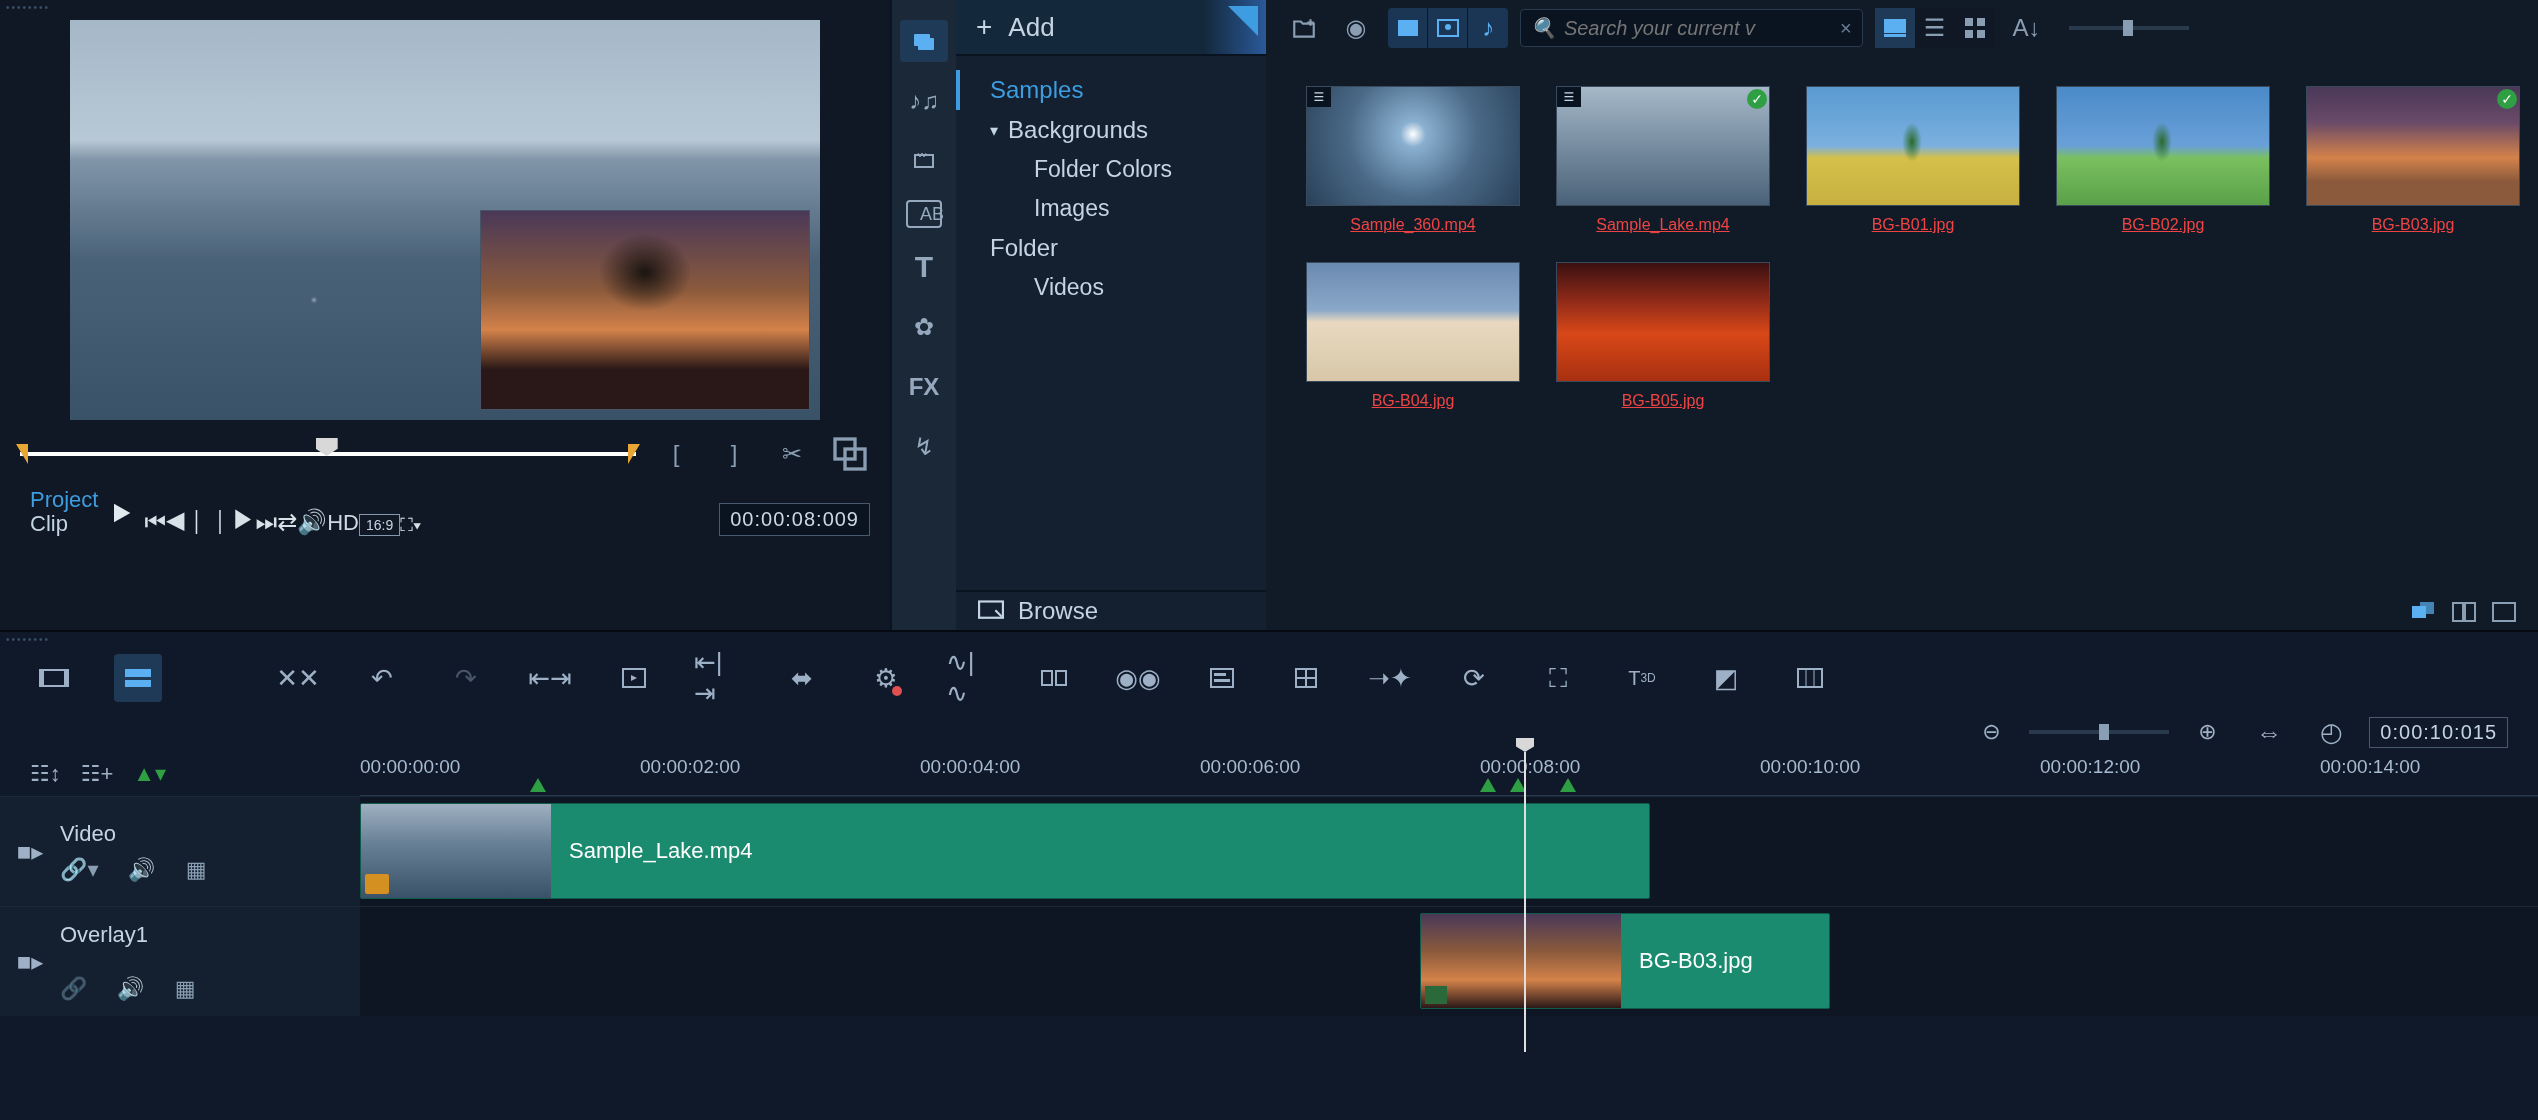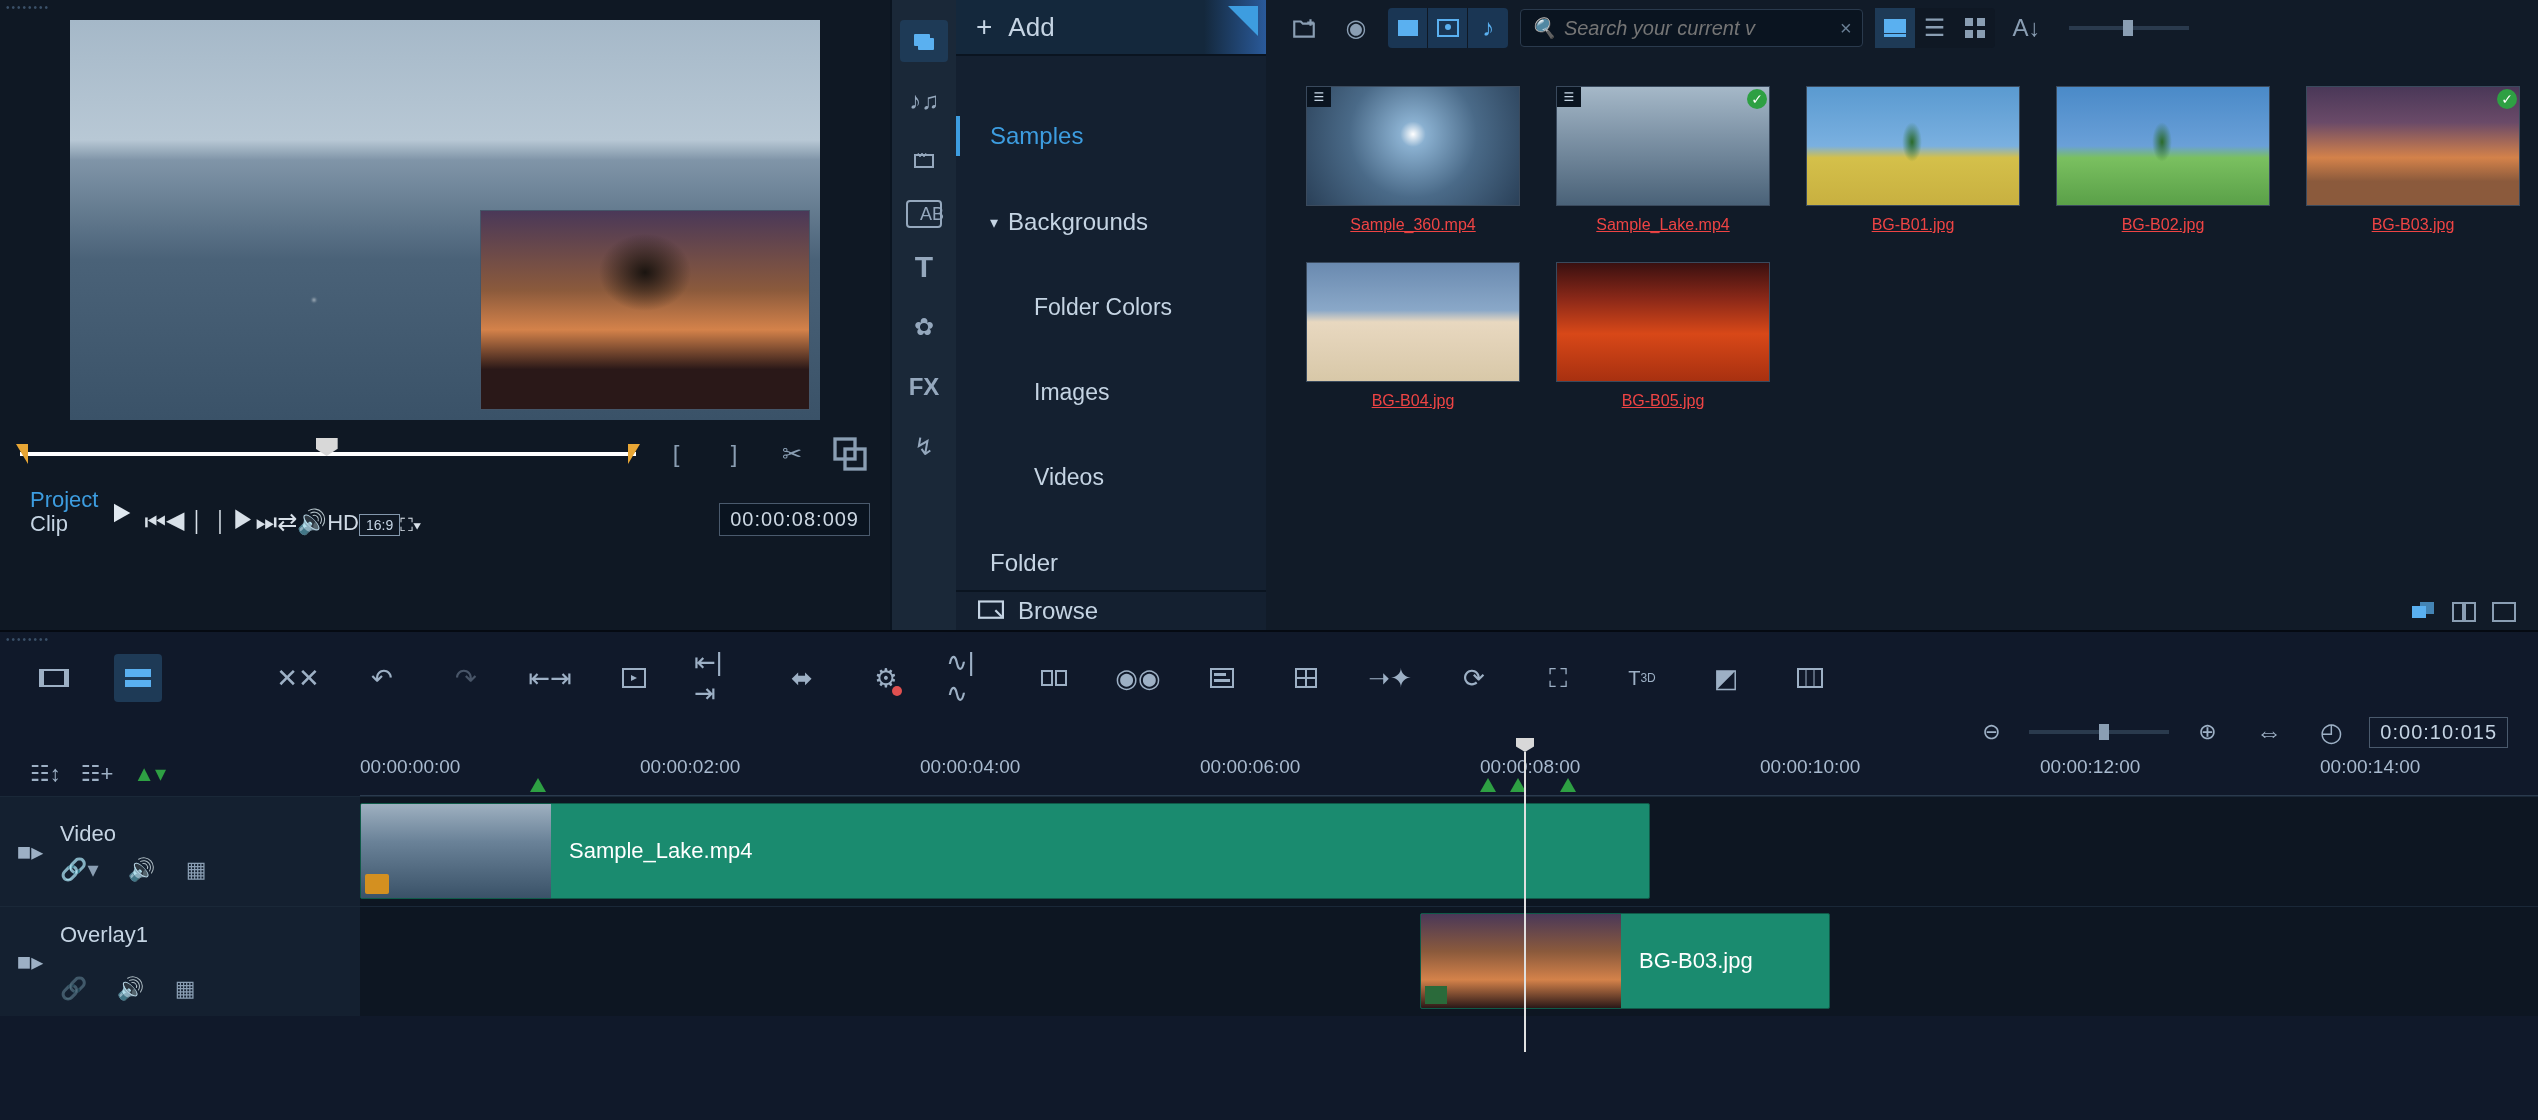--- a/index.html
+++ b/index.html
@@ -39,21 +39,21 @@
 .library-panel { flex:1; display:flex; background:#16202d; border-left:2px solid #0a1420; }
 .lib-tabs { width:64px; background:#1a2838; display:flex; flex-direction:column; padding-top:20px; gap:18px; align-items:center; }
 .lib-tab { width:48px; height:42px; display:flex; align-items:center; justify-content:center; color:#95a8bd; font-size:24px; cursor:pointer; border-radius:4px; }
 .lib-tab.active { background:#1e3a56; color:#5ab0f0; }
 .lib-tab svg { width:28px; height:24px; fill:currentColor; }
 
 .lib-tree { width:310px; background:#142030; display:flex; flex-direction:column; }
 .add-btn { height:56px; display:flex; align-items:center; gap:16px; padding-left:20px; font-size:26px; background:linear-gradient(to right,#14283c 80%,#2a5a9a); border-bottom:2px solid #0a1420; cursor:pointer; position:relative; }
 .add-btn .pin { position:absolute; right:8px; top:6px; width:0; height:0; border-left:30px solid transparent; border-top:30px solid #3d9de0; }
 .tree-list { padding:14px 0 0 0; flex:1; }
-.tree-item { padding:6px 0 6px 34px; font-size:24px; cursor:pointer; display:flex; align-items:center; gap:6px;margin-top:46px; }
+.tree-item { padding:6px 0 6px 34px; font-size:24px; cursor:pointer; display:flex; align-items:center; gap:6px; }
 .tree-item.selected { color:#3d9de0; border-left:4px solid #3d9de0; padding-left:30px; }
 .tree-item.child { padding-left:78px; font-size:23px; }
 .tree-caret { font-size:16px; margin-right:4px; }
 .browse-btn { height:40px; display:flex; align-items:center; gap:14px; padding-left:22px; font-size:24px; border-top:2px solid #0a1420; cursor:pointer; }
 
 .lib-content { flex:1; display:flex; flex-direction:column; background:#111b28; }
 .lib-toolbar { height:56px; display:flex; align-items:center; gap:12px; padding:0 18px; }
 .tb-icon { width:40px; height:40px; display:flex; align-items:center; justify-content:center; color:#8a9eb3; font-size:24px; cursor:pointer; }
 .tb-group { display:flex; background:#1a3654; border-radius:4px; overflow:hidden; }
 .tb-group .tb-icon { border-right:1px solid #0f1824; }
@@ -204,22 +204,22 @@
         <div class="pin"></div>
       </div>
       <div class="tree-list">
         <div class="tree-item selected">Samples</div>
         <div class="tree-item">
             <span class="tree-caret">▾</span>
             <span>Backgrounds</span>
           </div>
         <div class="tree-item child">Folder Colors</div>
         <div class="tree-item child">Images</div>
+        <div class="tree-item">Folder</div>
         <div class="tree-item child">Videos</div>
-        <div class="tree-item">Folder</div>
       </div>
       <div class="browse-btn">
         <span><svg width="26" height="22" viewBox="0 0 24 20">
               <rect x="1" y="4" width="22" height="15" fill="none" stroke="currentColor" stroke-width="2"></rect>
               <path d="M16 12l6 6" stroke="currentColor" stroke-width="2"></path>
             </svg></span>
         <span>Browse</span>
       </div>
     </div>
 

